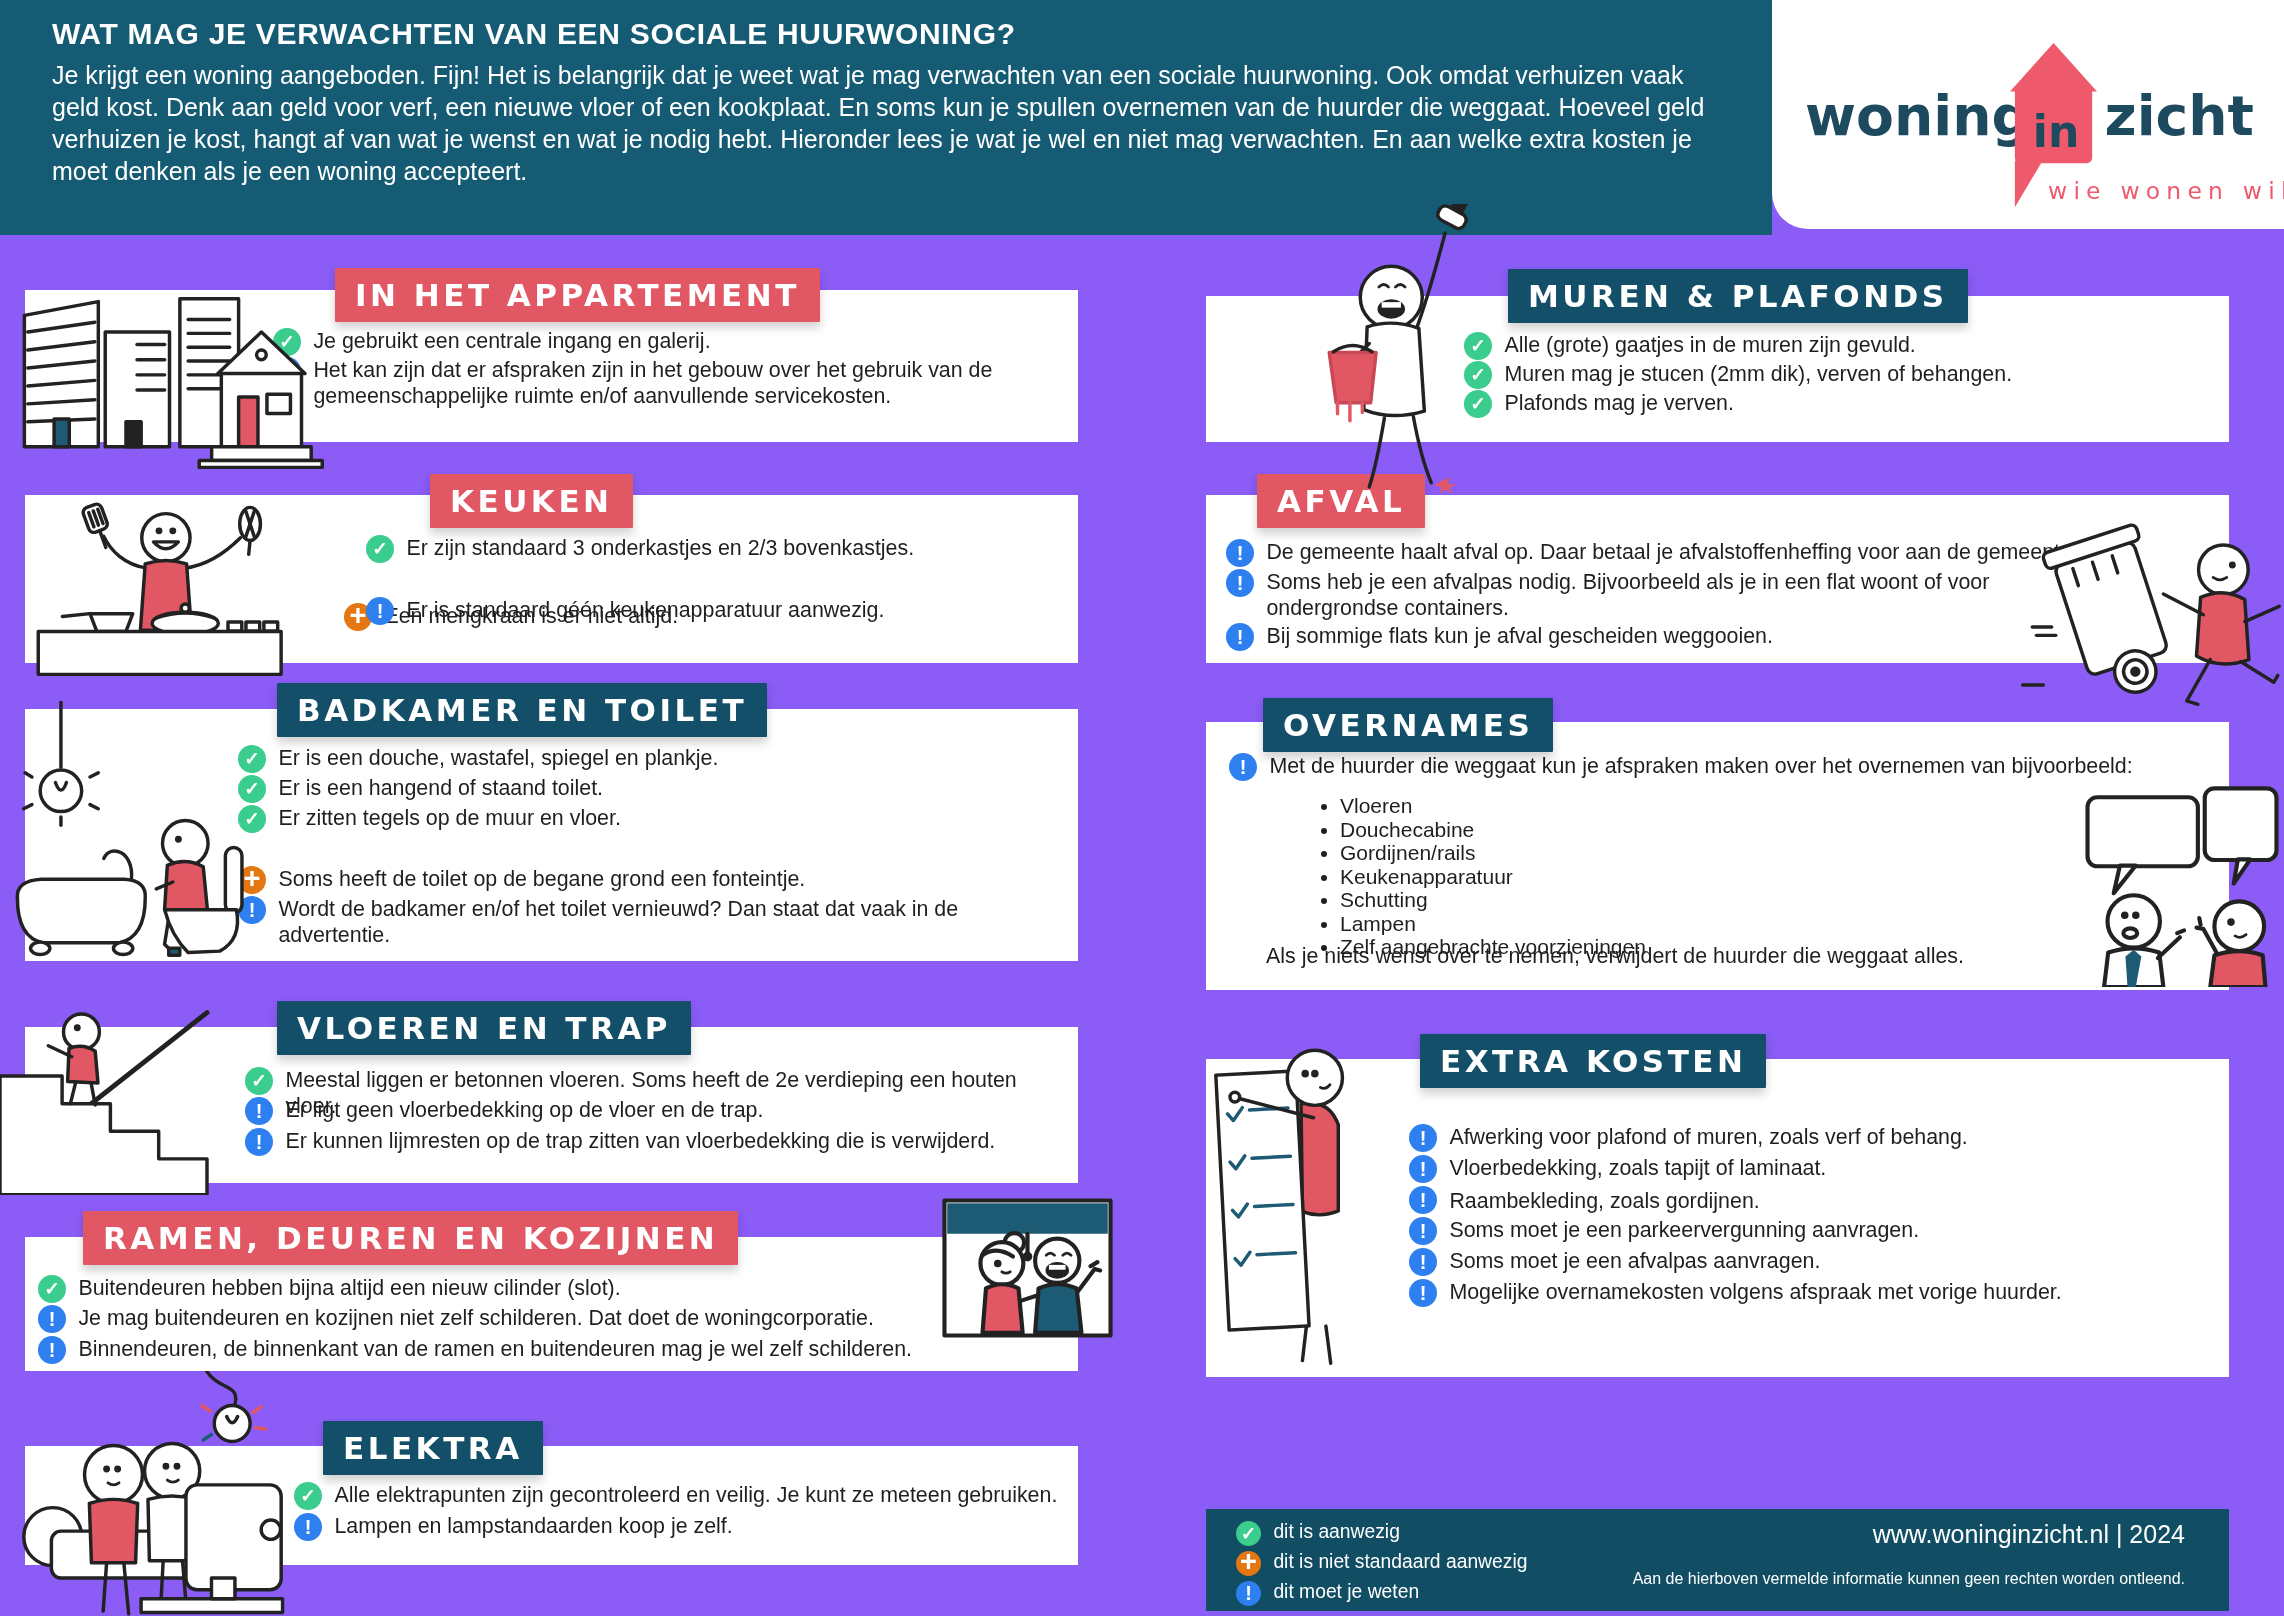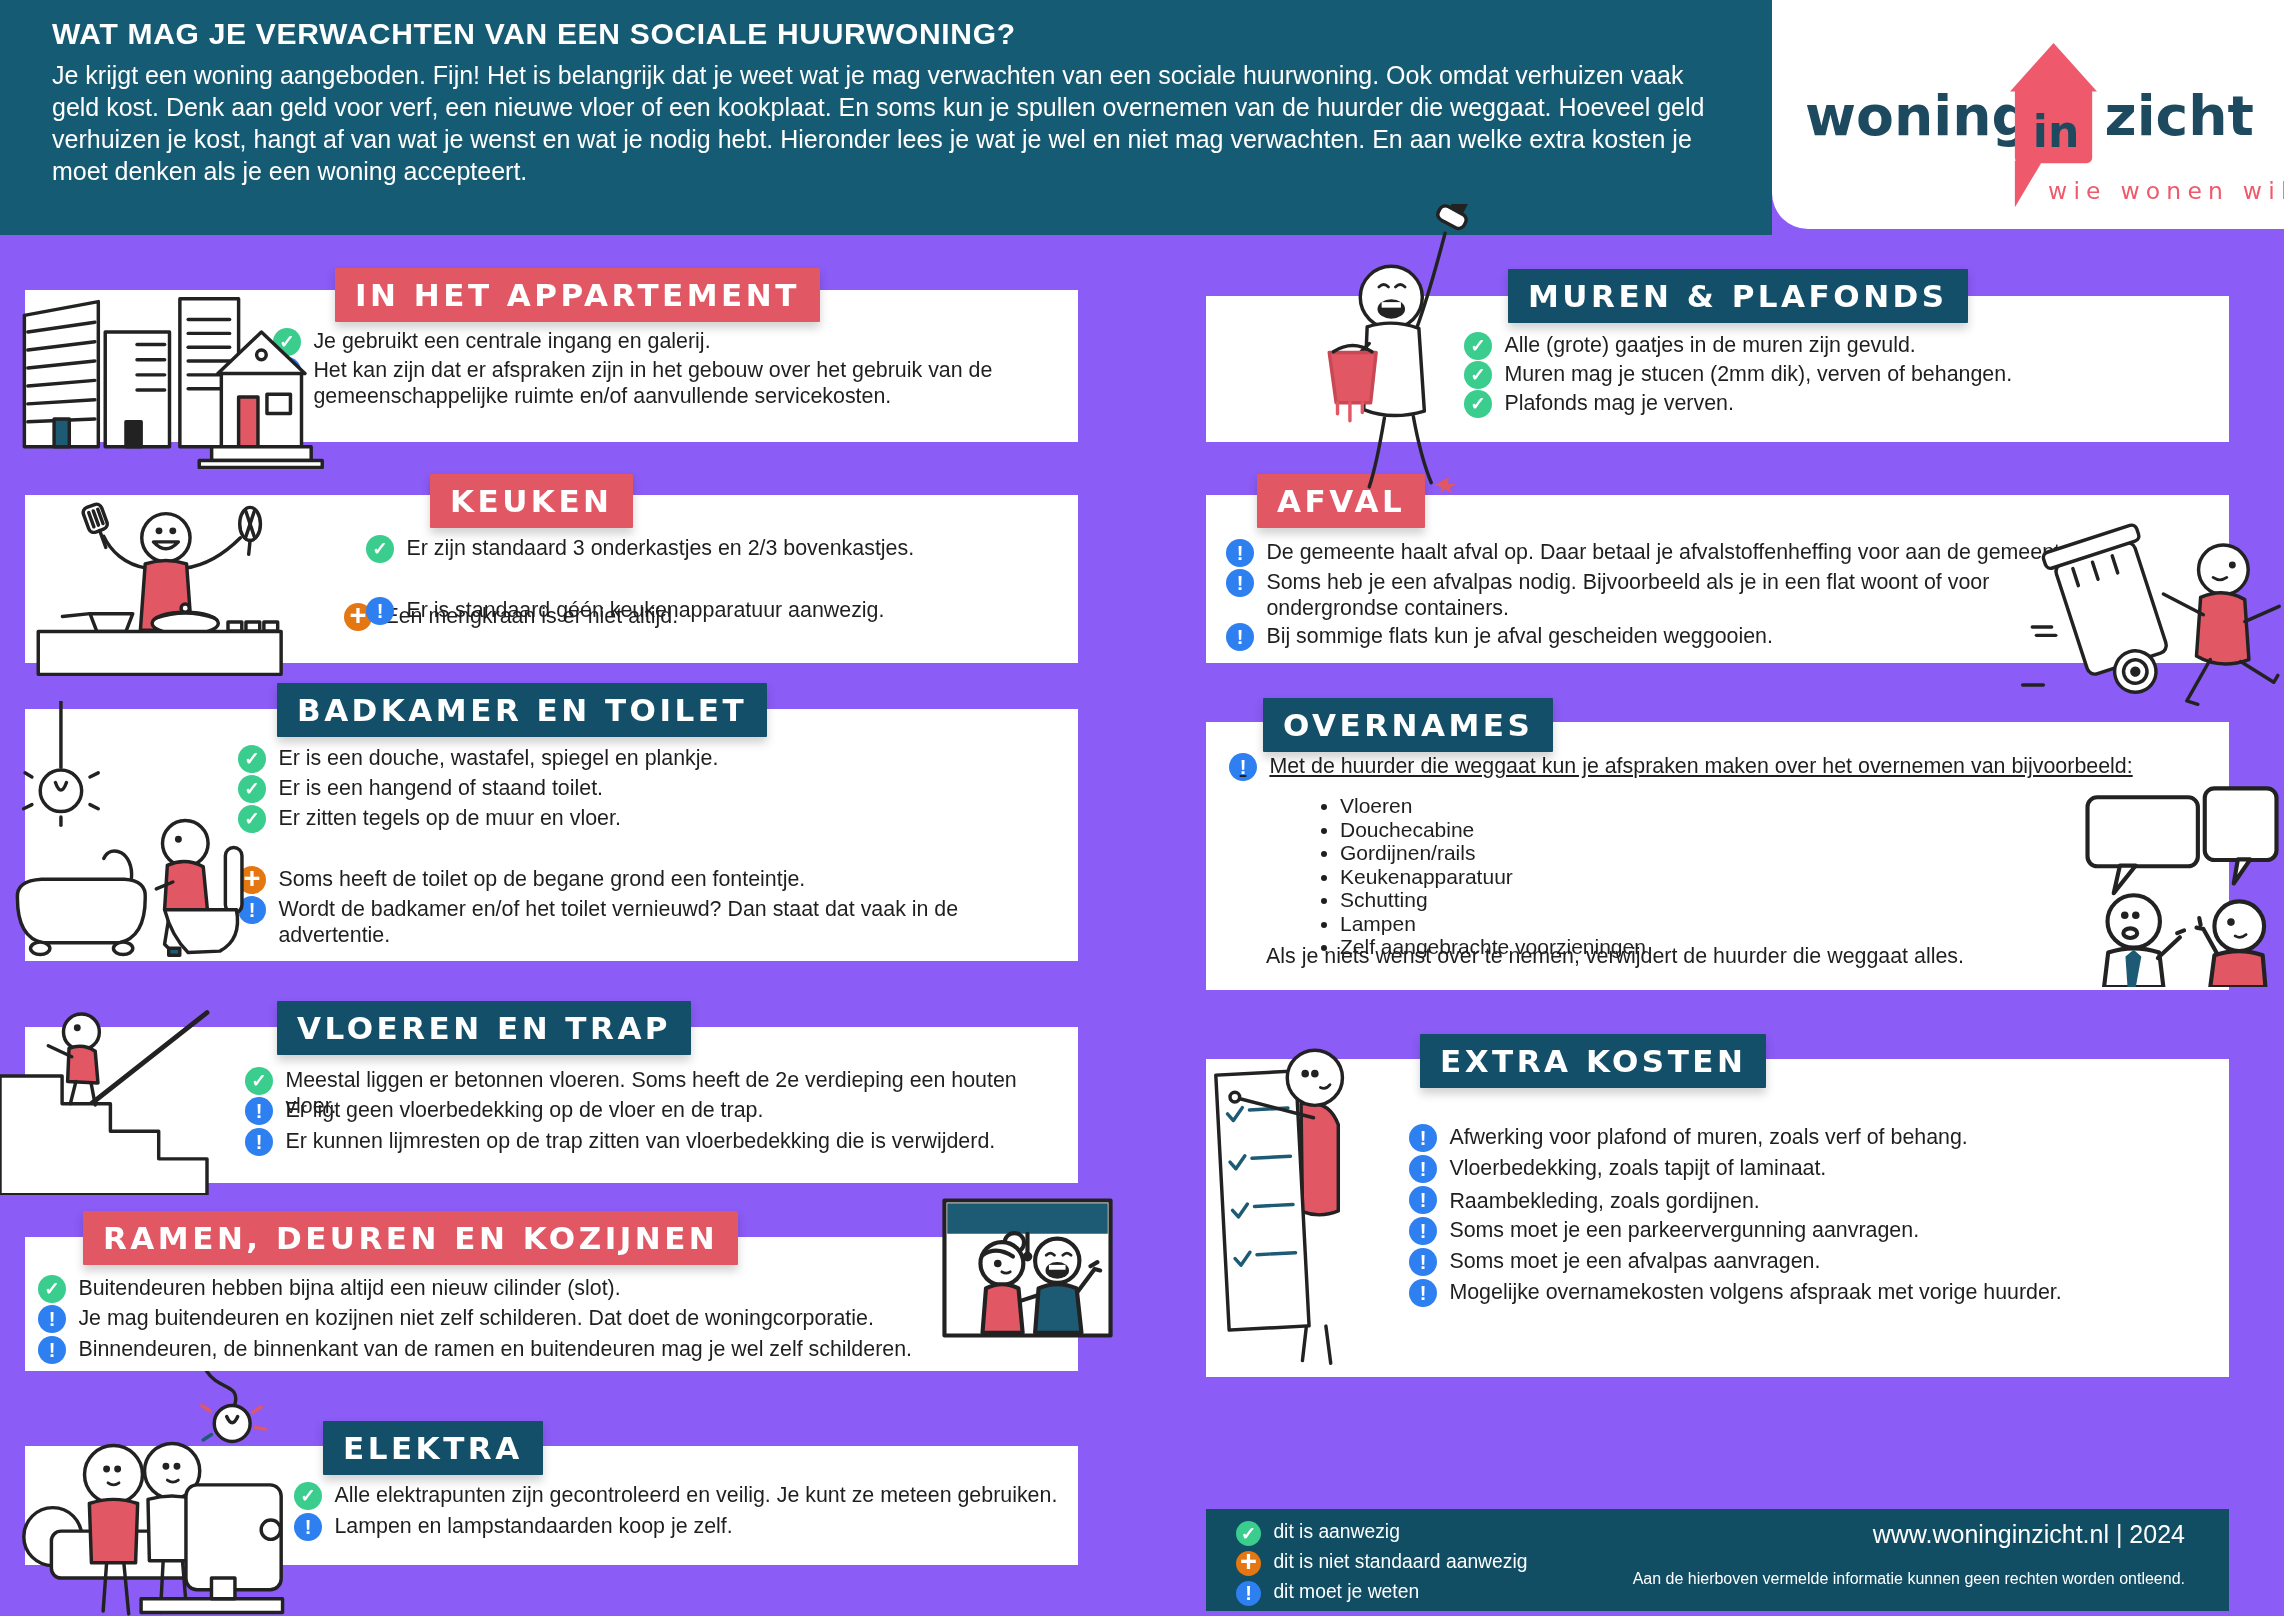--- a/index.html
+++ b/index.html
@@ -185,21 +185,21 @@
   </div>
   <div class="item" style="left:1226px;top:569px;width:829px;">
     <span class="ic info"></span>
     <span>Soms heb je een afvalpas nodig. Bijvoorbeeld als je in een flat woont of voor ondergrondse containers.</span>
   </div>
   <div class="item" style="left:1226px;top:623px;width:960px;">
     <span class="ic info"></span>
     <span>Bij sommige flats kun je afval gescheiden weggooien.</span>
   </div>
 
-  <div class="item" style="left:1229px;top:753px;width:981px;text-decoration:underline;">
+  <div class="item" style="left:1229px;top:753px;width:981px;">
     <span class="ic info"></span>
     <span>Met de huurder die weggaat kun je afspraken maken over het overnemen van bijvoorbeeld:</span>
   </div>
   <ul class="ovlist" style="left:1312px;top:794px;width:622px;">
     <li>Vloeren</li>
     <li>Douchecabine</li>
     <li>Gordijnen/rails</li>
     <li>Keukenapparatuur</li>
     <li>Schutting</li>
     <li>Lampen</li>

